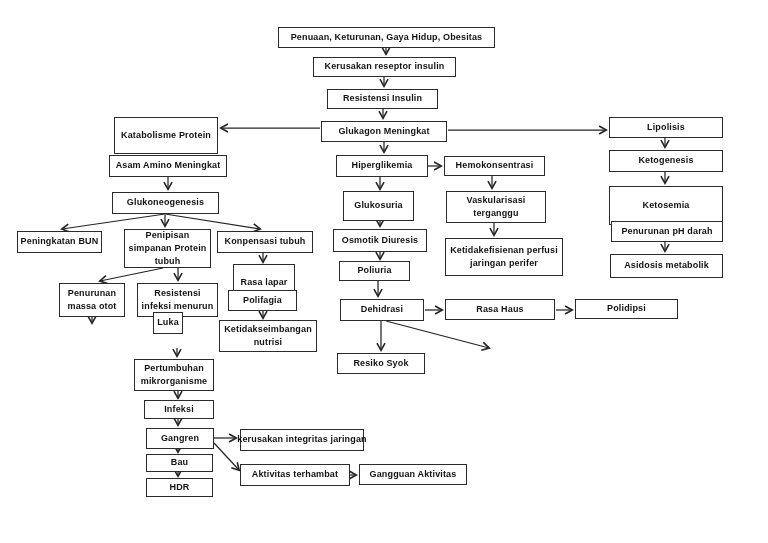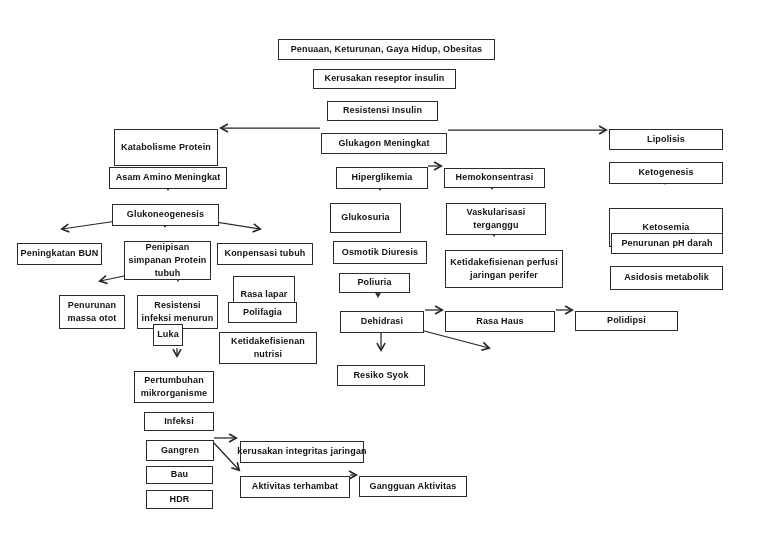--- a/index.html
+++ b/index.html
@@ -7,21 +7,21 @@
     position:relative;width:768px;height:543px;background:#ffffff;overflow:hidden;
     font-family:"Liberation Sans","DejaVu Sans",sans-serif;
   }
   #arrows{position:absolute;left:0;top:0;width:768px;height:543px;}
   .node{
     position:absolute;box-sizing:border-box;background:#fff;
     border:1.7px solid #2b2b2b;
     display:flex;align-items:center;justify-content:center;
     text-align:center;color:#121212;
     font-size:9px;font-weight:bold;letter-spacing:0.15px;
-    padding:0 2px;line-height:1.45;z-index:2;margin-top:12px;
+    padding:0 2px;line-height:1.45;z-index:2;
   }
   .nw span{white-space:nowrap;}
   line,path.edge{stroke:#242424;stroke-width:1.25;fill:none;}
 </style>
 </head>
 <body>
 
 <div id="stage">
 
   <svg id="arrows" viewBox="0 0 768 543" xmlns="http://www.w3.org/2000/svg">
@@ -107,21 +107,21 @@
       <span>Konpensasi tubuh</span>
     </div>
 
   <div class="node nw" style="left:233px;top:264px;width:62px;height:38px">
       <span>Rasa lapar</span>
     </div>
   <div class="node nw" style="left:228px;top:290px;width:69px;height:21px">
       <span>Polifagia</span>
     </div>
   <div class="node" style="left:219px;top:320px;width:98px;height:32px">
-      <span>Ketidakefisienan nutrisi</span>
+      <span>Ketidakseimbangan nutrisi</span>
     </div>
 
   <div class="node" style="left:59px;top:283px;width:66px;height:34px">
       <span>Penurunan massa otot</span>
     </div>
   <div class="node" style="left:137px;top:283px;width:81px;height:34px">
       <span>Resistensi infeksi menurun</span>
     </div>
   <div class="node nw" style="left:153px;top:312px;width:30px;height:22px">
       <span>Luka</span>
@@ -150,21 +150,21 @@
   <div class="node nw" style="left:359px;top:464px;width:108px;height:21px">
       <span>Gangguan Aktivitas</span>
     </div>
 
   <div class="node nw" style="left:336px;top:155px;width:92px;height:22px">
       <span>Hiperglikemia</span>
     </div>
   <div class="node nw" style="left:444px;top:156px;width:101px;height:20px">
       <span>Hemokonsentrasi</span>
     </div>
-  <div class="node nw" style="left:330px;top:191px;width:71px;height:30px">
+  <div class="node nw" style="left:343px;top:191px;width:71px;height:30px">
       <span>Glukosuria</span>
     </div>
   <div class="node" style="left:446px;top:191px;width:100px;height:32px">
       <span>Vaskularisasi terganggu</span>
     </div>
   <div class="node nw" style="left:333px;top:229px;width:94px;height:23px">
       <span>Osmotik Diuresis</span>
     </div>
   <div class="node" style="left:445px;top:238px;width:118px;height:38px">
       <span>Ketidakefisienan perfusi jaringan perifer</span>
@@ -184,21 +184,21 @@
   <div class="node nw" style="left:337px;top:353px;width:88px;height:21px">
       <span>Resiko Syok</span>
     </div>
 
   <div class="node nw" style="left:609px;top:117px;width:114px;height:21px">
       <span>Lipolisis</span>
     </div>
   <div class="node nw" style="left:609px;top:150px;width:114px;height:22px">
       <span>Ketogenesis</span>
     </div>
-  <div class="node nw" style="left:609px;top:196px;width:114px;height:39px">
+  <div class="node nw" style="left:609px;top:186px;width:114px;height:39px">
       <span>Ketosemia</span>
     </div>
   <div class="node nw" style="left:611px;top:221px;width:112px;height:21px">
       <span>Penurunan pH darah</span>
     </div>
   <div class="node nw" style="left:610px;top:254px;width:113px;height:24px">
       <span>Asidosis metabolik</span>
     </div>
 
 </div>

